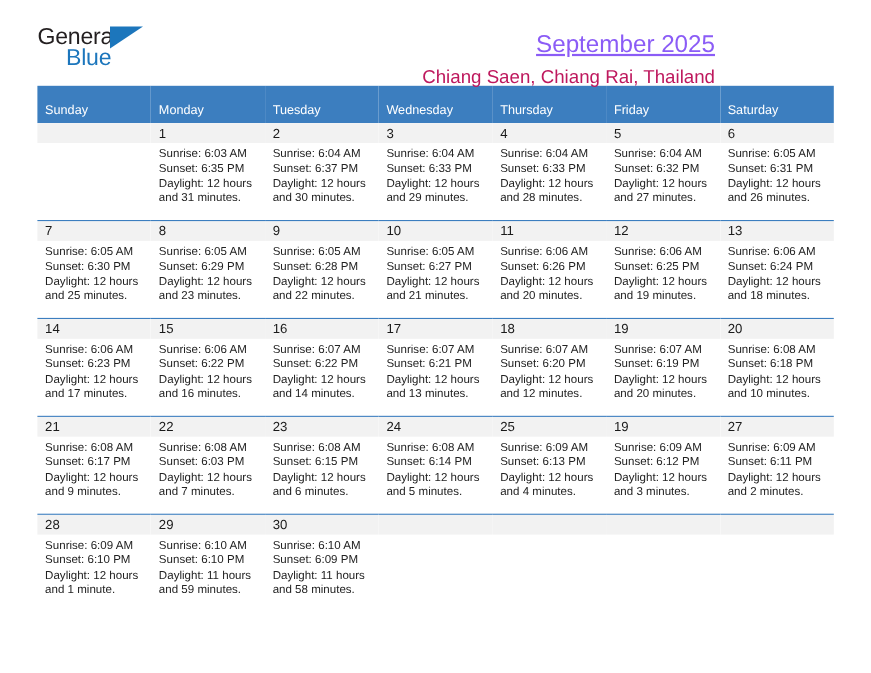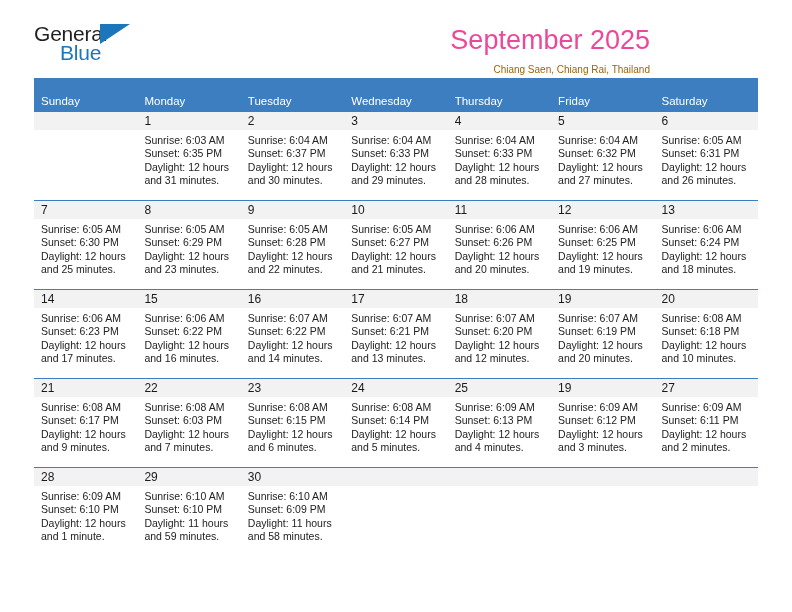--- a/index.html
+++ b/index.html
@@ -64,29 +64,30 @@
     border-left: 30px solid #1c76bc;
     border-bottom: 20px solid transparent;
   }
 
   .title-block {
     text-align: right;
     flex: 1 1 auto;
     padding-top: 2px;
   }
   .cal-title {
-    font-size: 27px;
+    font-size: 22px;
     font-weight: normal;
-    color: #ec4899;
+    color: #8b5cf6;
     line-height: 32px;
     letter-spacing: 0px;
+    text-decoration: underline;
   }
   .cal-subtitle {
-    font-size: 10px;
-    color: #a16207;
+    font-size: 17px;
+    color: #be185d;
     line-height: 20px;
     margin-top: 4px;
   }
 
   
   .calendar {
     width: 724px;
     border-collapse: collapse;
     table-layout: fixed;
   }

